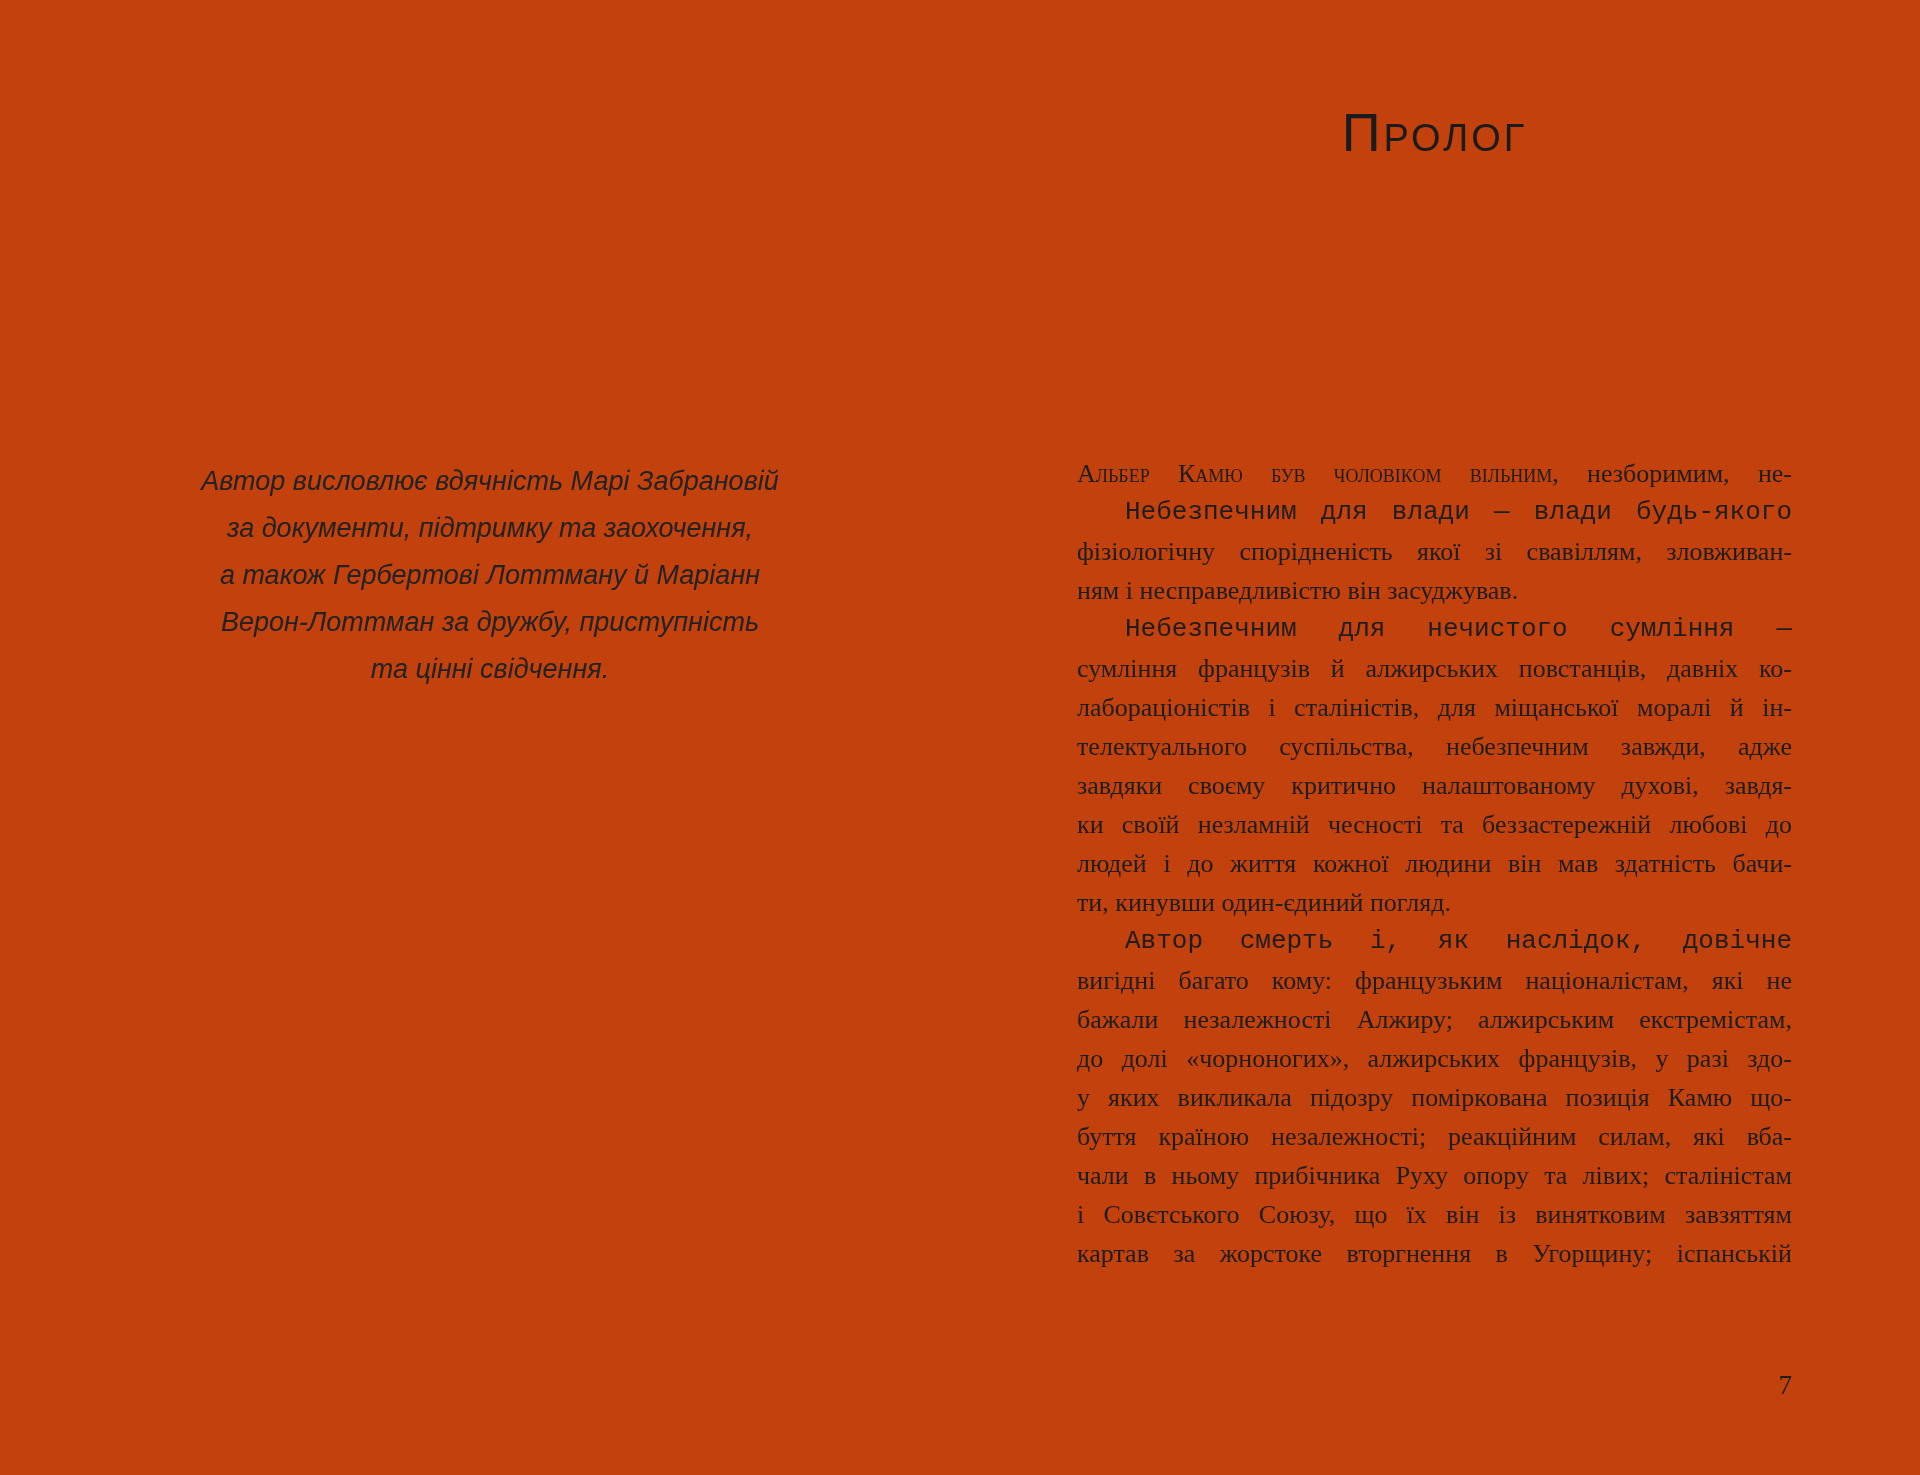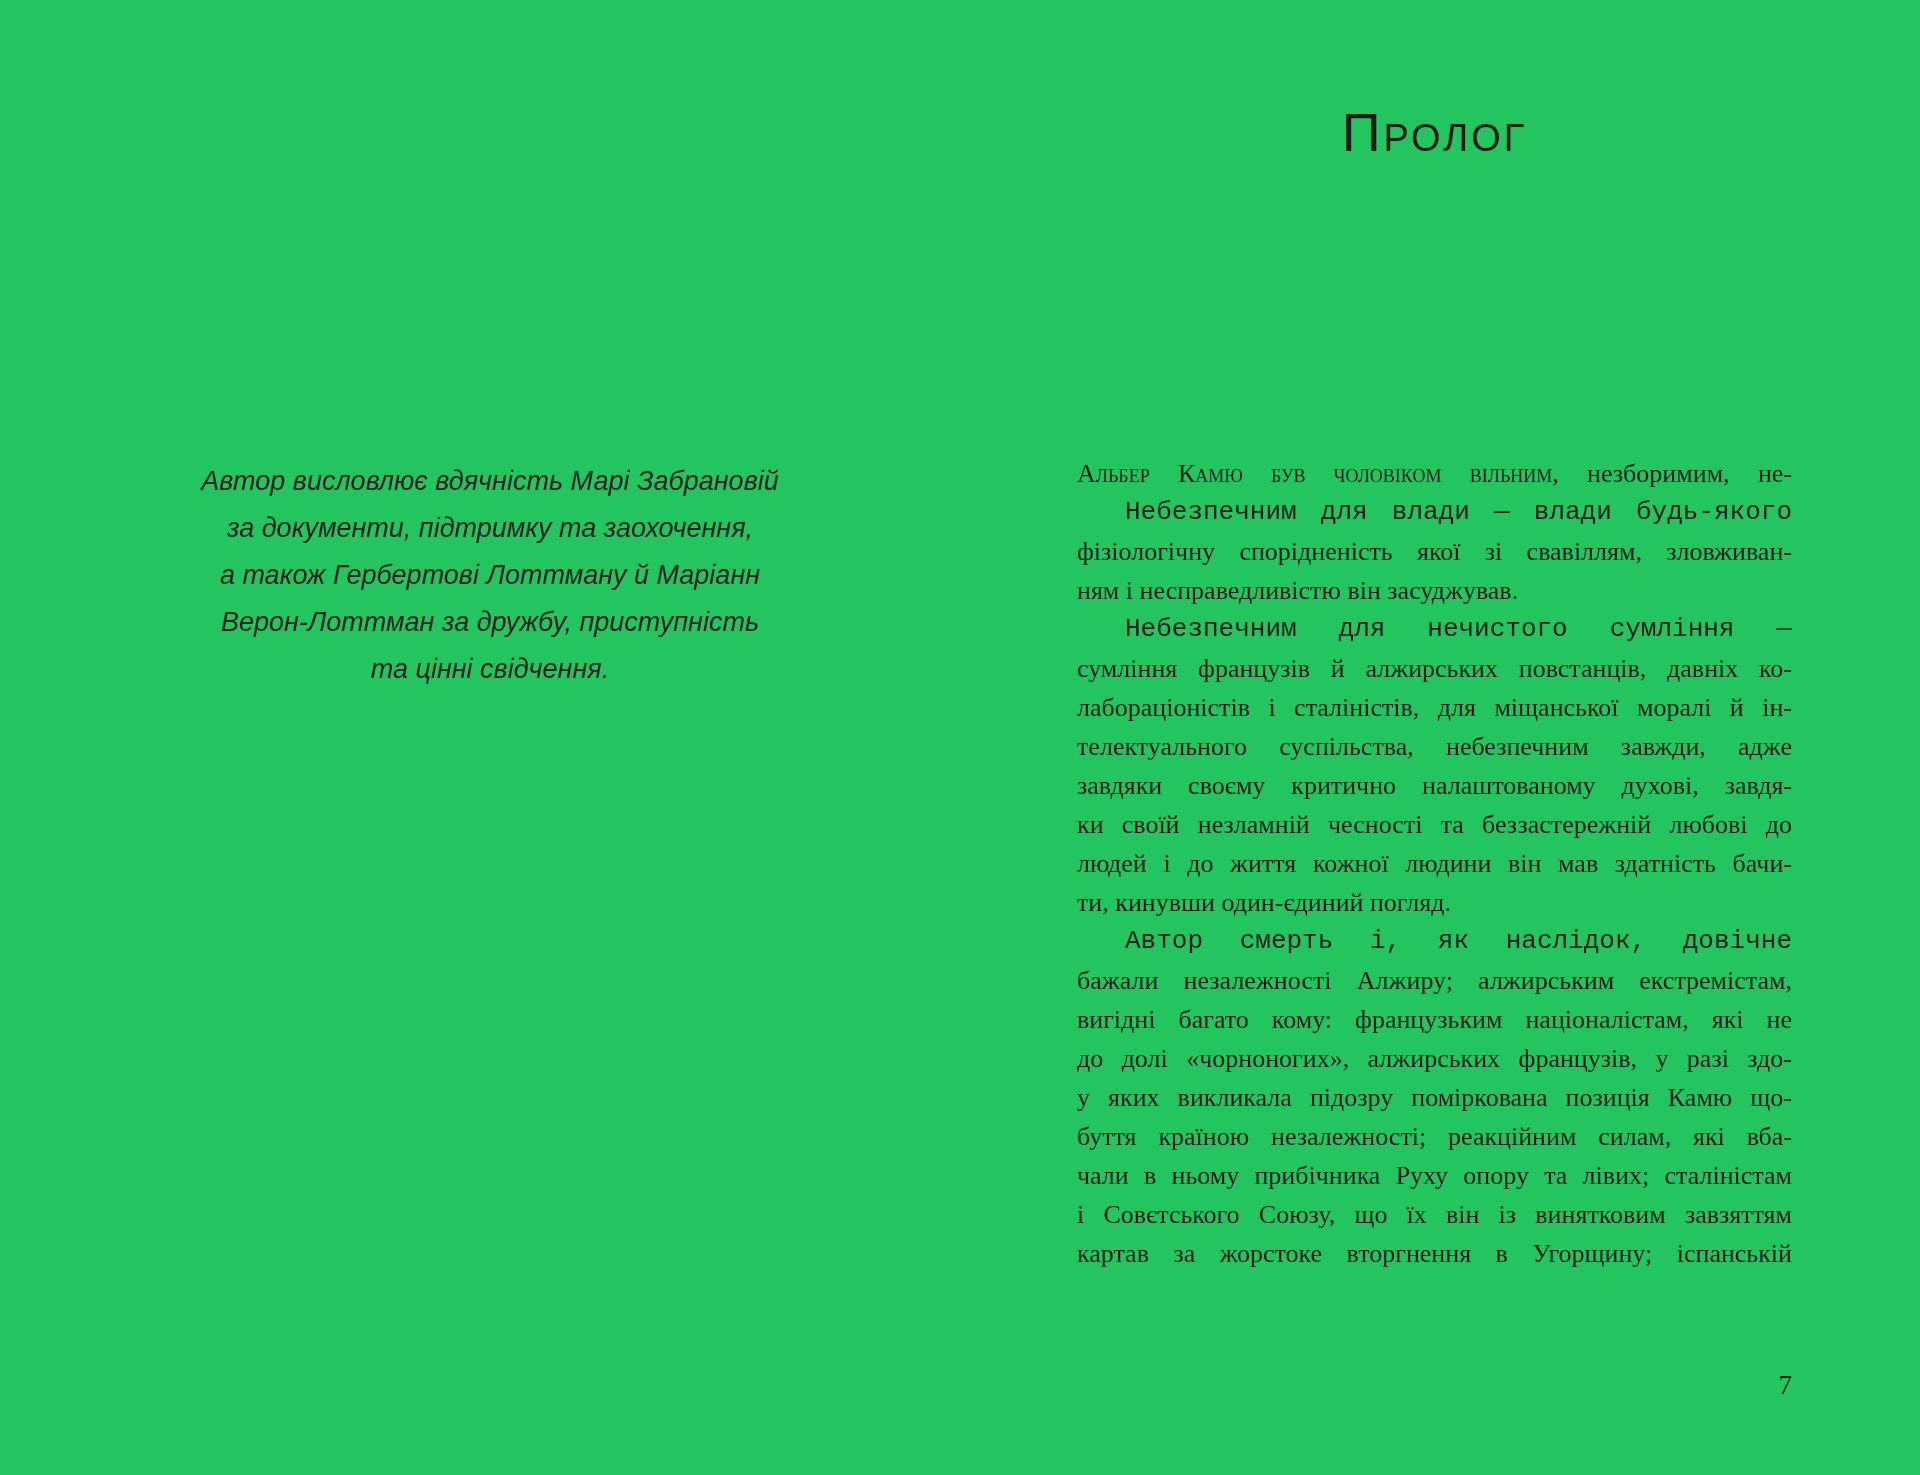--- a/index.html
+++ b/index.html
@@ -13,21 +13,21 @@
     height: 1475px;
     background: #ffffff;
     color: #1d1d1d;
     font-family: "Liberation Serif", serif;
     overflow: hidden;
   }
   .page {
     position: absolute;
     top: 0;
     height: 1475px;
-    background: #22c55e;
+    background: #c2410c;
   }
   .page.left  { left: 0;     width: 960px; }
   .page.right { left: 960px; width: 960px; }
 
   
   .dedication {
     position: absolute;
     left: 140px;            
     top: 458px;
     width: 700px;
@@ -111,22 +111,22 @@
       <div class="line para-end">ням і несправедливістю він засуджував.</div>
       <div class="line indent">Небезпечним для нечистого сумління — нечистого</div>
       <div class="line">сумління французів й алжирських повстанців, давніх ко-</div>
       <div class="line">лабораціоністів і сталіністів, для міщанської моралі й ін-</div>
       <div class="line">телектуального суспільства, небезпечним завжди, адже</div>
       <div class="line">завдяки своєму критично налаштованому духові, завдя-</div>
       <div class="line">ки своїй незламній чесності та беззастережній любові до</div>
       <div class="line">людей і до життя кожної людини він мав здатність бачи-</div>
       <div class="line para-end">ти, кинувши один-єдиний погляд.</div>
       <div class="line indent">Автор смерть і, як наслідок, довічне мовчання були</div>
+      <div class="line">вигідні багато кому: французьким націоналістам, які не</div>
       <div class="line">бажали незалежності Алжиру; алжирським екстремістам,</div>
-      <div class="line">вигідні багато кому: французьким націоналістам, які не</div>
       <div class="line">до долі «чорноногих», алжирських французів, у разі здо-</div>
       <div class="line">у яких викликала підозру поміркована позиція Камю що-</div>
       <div class="line">буття країною незалежності; реакційним силам, які вба-</div>
       <div class="line">чали в ньому прибічника Руху опору та лівих; сталіністам</div>
       <div class="line">і Совєтського Союзу, що їх він із винятковим завзяттям</div>
       <div class="line">картав за жорстоке вторгнення в Угорщину; іспанській</div>
     </div>
 
     <div class="page-number">7</div>
 

